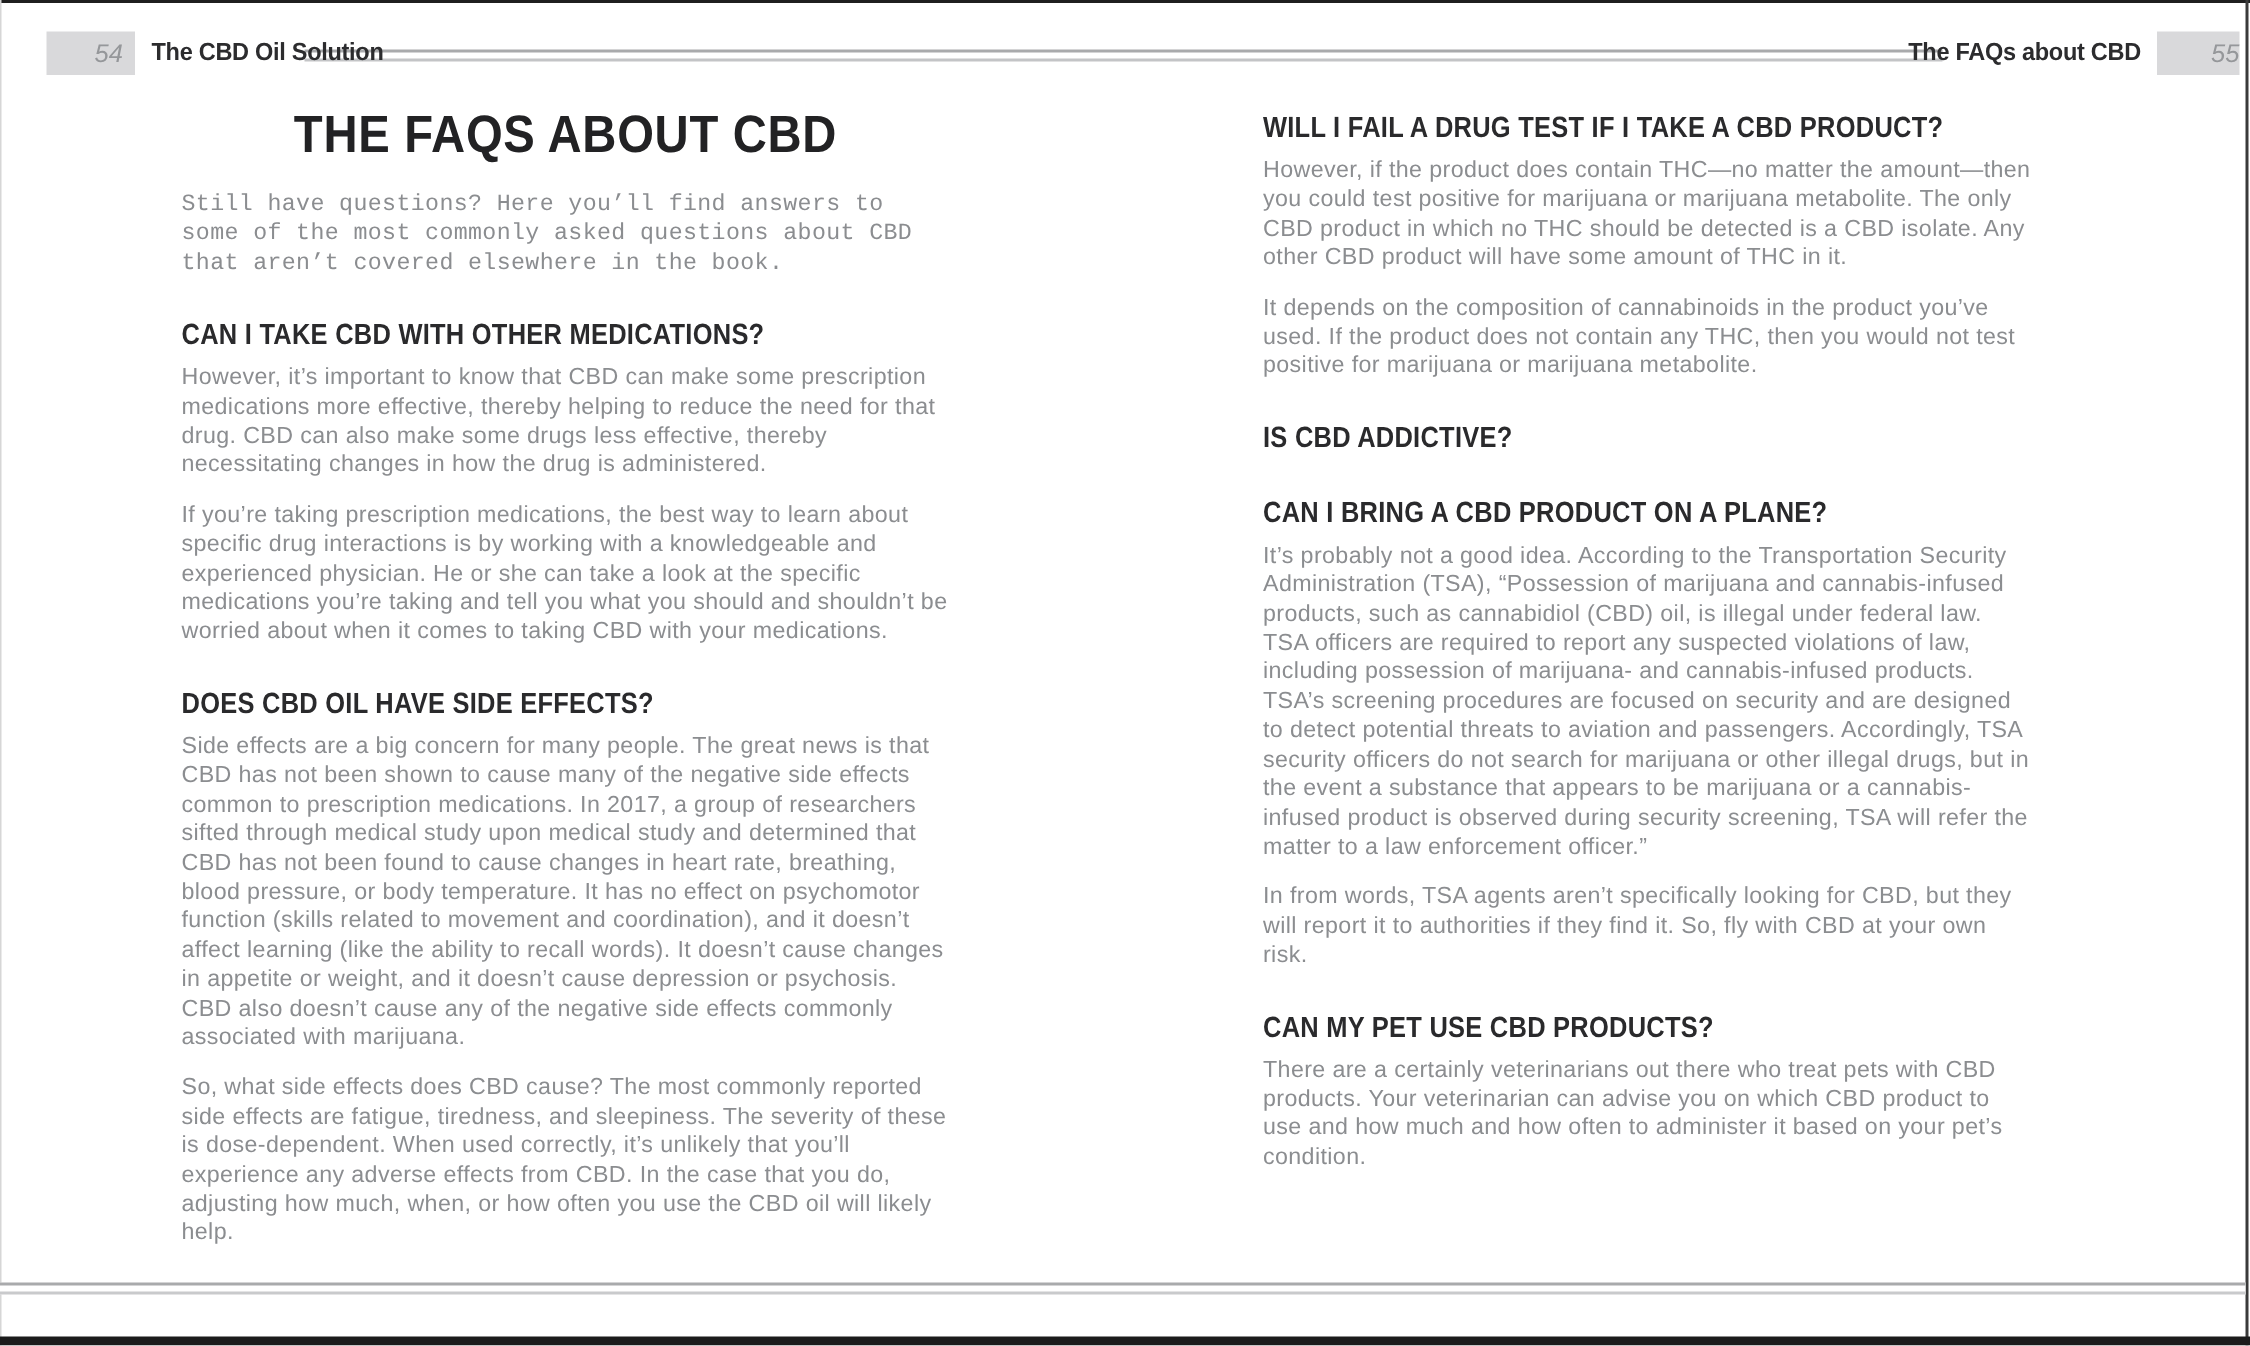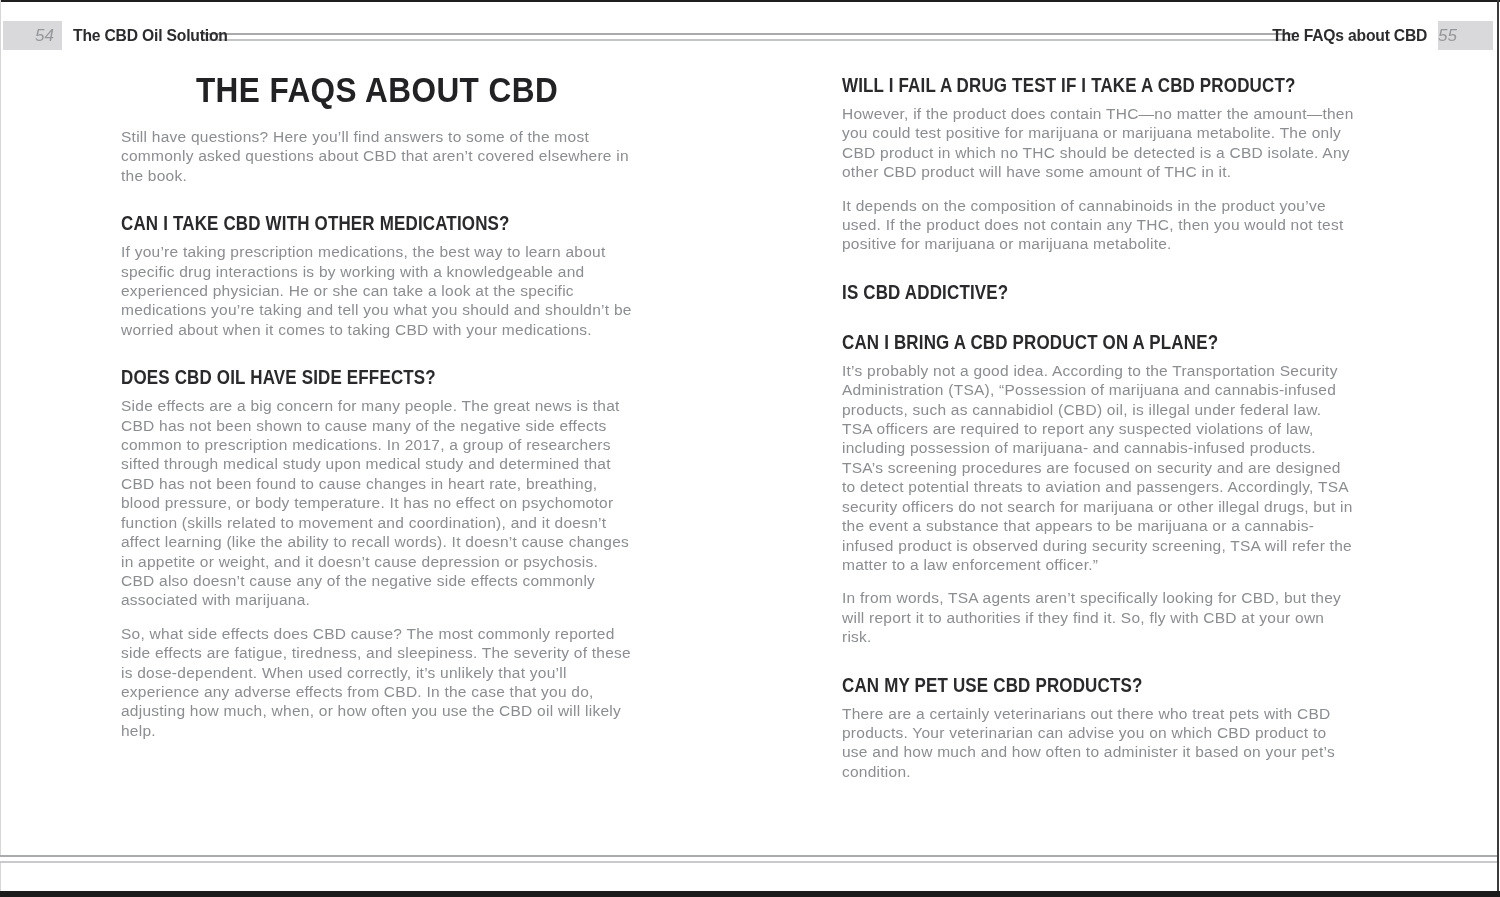--- a/index.html
+++ b/index.html
@@ -29,22 +29,22 @@
 
   
   .runhead { position: absolute; top: 21px; display: flex; align-items: center; gap: 11px; }
   .runhead.left  { left: 3px; }
   .runhead.right { right: 7px; }
   .pagenum-box {
     width: 51px; height: 29px; background: #d9d9db;
     display: flex; align-items: center;
     font-style: italic; font-size: 17px; color: #95979a;
   }
-  .pagenum-box.l { justify-content: flex-end; padding-right: 8px; width: 51px; }
-  .pagenum-box.r { justify-content: flex-start; width: 55px; }
+  .pagenum-box.l { justify-content: flex-end; padding-right: 8px; width: 51px; margin-left: 28px; }
+  .pagenum-box.r { justify-content: flex-end; width: 55px; }
   .runhead-title {
     font-weight: bold; font-size: 16.5px; color: #2c2c2e; letter-spacing: -0.2px;
     transform: scaleX(0.95); transform-origin: left center;
   }
   .runhead.right .runhead-title { transform-origin: right center; }
 
   
   .col { position: absolute; width: 512px; }
   .col-left  { left: 121px; top: 70px; }
   .col-right { left: 842px; top: 74px; }
@@ -62,21 +62,21 @@
     letter-spacing: 0.2px;
     transform: scaleX(0.87); transform-origin: 0 50%;
     white-space: nowrap;
   }
   .sec-head.first { margin-top: 0; }
   .body-p {
     margin: 0 0 14px 0;
     font-size: 15.5px; line-height: 19.4px; color: #8b8d90;
     letter-spacing: 0.25px;
   }
-  .intro { margin-bottom: 5px; }
+  .intro { margin-bottom: 5px; font-family: Liberation Mono, monospace; }
 </style>
 </head>
 <body>
 
 <div class="frame-top"></div>
 <div class="frame-left"></div>
 <div class="frame-right"></div>
 <div class="bottom-bar"></div>
 <div class="head-rule"></div>
 <div class="foot-rule"></div>
@@ -93,20 +93,21 @@
   <div class="pagenum-box r">
     <span>55</span>
   </div>
 </div>
 
 <div class="col col-left">
   <h1 class="page-title">THE FAQS ABOUT CBD</h1>
   <p class="body-p intro">Still have questions? Here you’ll find answers to some of the most commonly asked questions about CBD that aren’t covered elsewhere in the book.</p>
 
   <h2 class="sec-head">CAN I TAKE CBD WITH OTHER MEDICATIONS?</h2>
+  <p class="body-p">However, it’s important to know that CBD can make some prescription medications more effective, thereby helping to reduce the need for that drug. CBD can also make some drugs less effective, thereby necessitating changes in how the drug is administered.</p>
   <p class="body-p">If you’re taking prescription medications, the best way to learn about specific drug interactions is by working with a knowledgeable and experienced physician. He or she can take a look at the specific medications you’re taking and tell you what you should and shouldn’t be worried about when it comes to taking CBD with your medications.</p>
 
   <h2 class="sec-head">DOES CBD OIL HAVE SIDE EFFECTS?</h2>
   <p class="body-p">Side effects are a big concern for many people. The great news is that CBD has not been shown to cause many of the negative side effects common to prescription medications. In 2017, a group of researchers sifted through medical study upon medical study and determined that CBD has not been found to cause changes in heart rate, breathing, blood pressure, or body temperature. It has no effect on psychomotor function (skills related to movement and coordination), and it doesn’t affect learning (like the ability to recall words). It doesn’t cause changes in appetite or weight, and it doesn’t cause depression or psychosis. CBD also doesn’t cause any of the negative side effects commonly associated with marijuana.</p>
   <p class="body-p">So, what side effects does CBD cause? The most commonly reported side effects are fatigue, tiredness, and sleepiness. The severity of these is dose-dependent. When used correctly, it’s unlikely that you’ll experience any adverse effects from CBD. In the case that you do, adjusting how much, when, or how often you use the CBD oil will likely help.</p>
 </div>
 
 <div class="col col-right">
   <h2 class="sec-head first">WILL I FAIL A DRUG TEST IF I TAKE A CBD PRODUCT?</h2>
   <p class="body-p">However, if the product does contain THC—no matter the amount—then you could test positive for marijuana or marijuana metabolite. The only CBD product in which no THC should be detected is a CBD isolate. Any other CBD product will have some amount of THC in it.</p>

